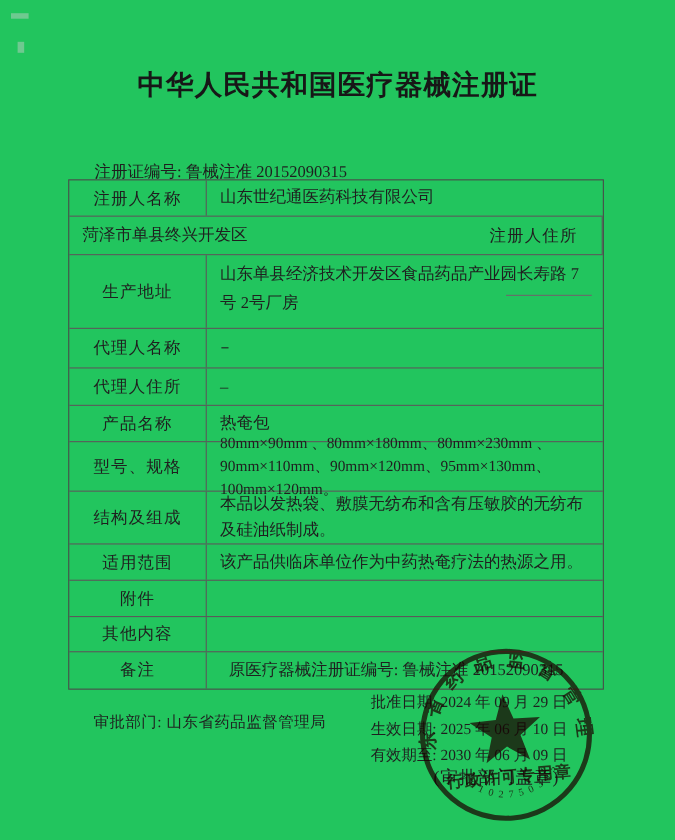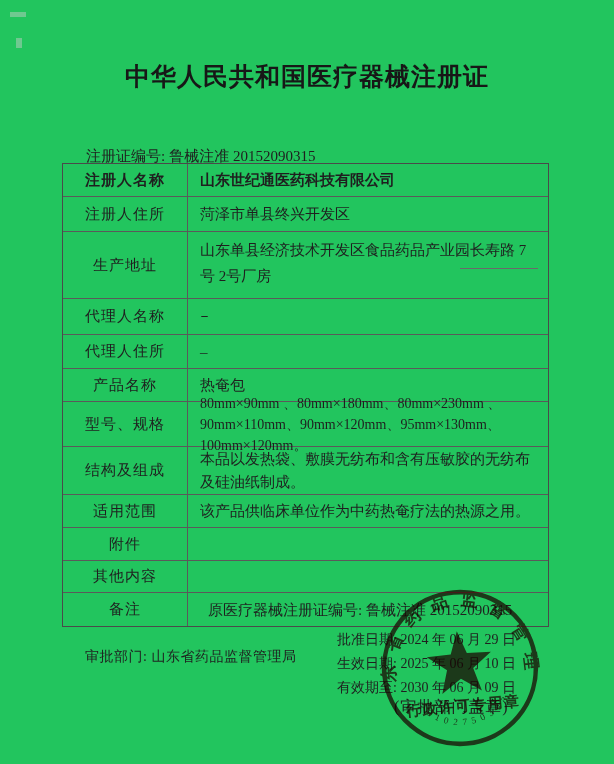--- a/index.html
+++ b/index.html
@@ -31,21 +31,21 @@
     font-size:15px;
   }
   .reg-line .lbl { margin-right:4px; }
 
   .cert-table {
     position:absolute; left:62px; top:163px; width:487px;
     border:1px solid #4a4a4a;
     background:transparent;
   }
   .row { display:flex; border-top:1px solid #5a5a5a; }
-  .row:first-child { border-top:none;font-weight:bold; }
+  .row:first-child { border-top:none; }
   .cell { font-size:15px; }
   .cell.lab {
     width:125px; flex:0 0 125px;
     border-right:1px solid #5a5a5a;
     display:flex; align-items:center; justify-content:center;
     text-align:center;
     letter-spacing:1px;
   }
   .cell.val {
     flex:1;
@@ -102,22 +102,22 @@
   <div class="reg-line">
     <span class="lbl">注册证编号:</span><span>鲁械注准 20152090315</span>
   </div>
 
   <div class="cert-table">
     <div class="row r1">
       <div class="cell lab">注册人名称</div>
       <div class="cell val">山东世纪通医药科技有限公司</div>
     </div>
     <div class="row r2">
+      <div class="cell val">菏泽市单县终兴开发区</div>
       <div class="cell lab">注册人住所</div>
-      <div class="cell val">菏泽市单县终兴开发区</div>
     </div>
     <div class="row r3">
       <div class="cell lab">生产地址</div>
       <div class="cell val">
         <span>山东单县经济技术开发区食品药品产业园长寿路 7 号 2号厂房</span>
         <span class="blank-underline"></span>
       </div>
     </div>
     <div class="row r4">
       <div class="cell lab">代理人名称</div>
@@ -157,21 +157,21 @@
   </div>
 
   <div class="footer-dept">
     <span>审批部门:</span>
     <span>山东省药品监督管理局</span>
   </div>
 
   <div class="footer-dates">
     <div class="date-line">
       <span>批准日期:</span>
-      <span>2024 年 06 月 29 日</span>
+      <span>2024 年 09 月 29 日</span>
     </div>
     <div class="date-line">
       <span>生效日期:</span>
       <span>2025 年 06 月 10 日</span>
     </div>
     <div class="date-line">
       <span>有效期至:</span>
       <span>2030 年 06 月 09 日</span>
     </div>
   </div>

